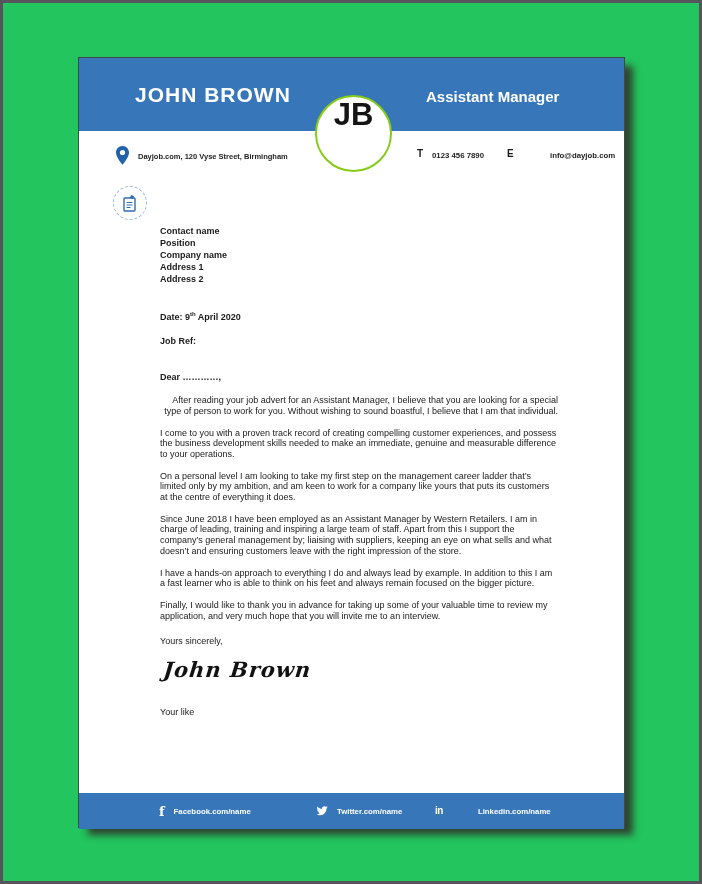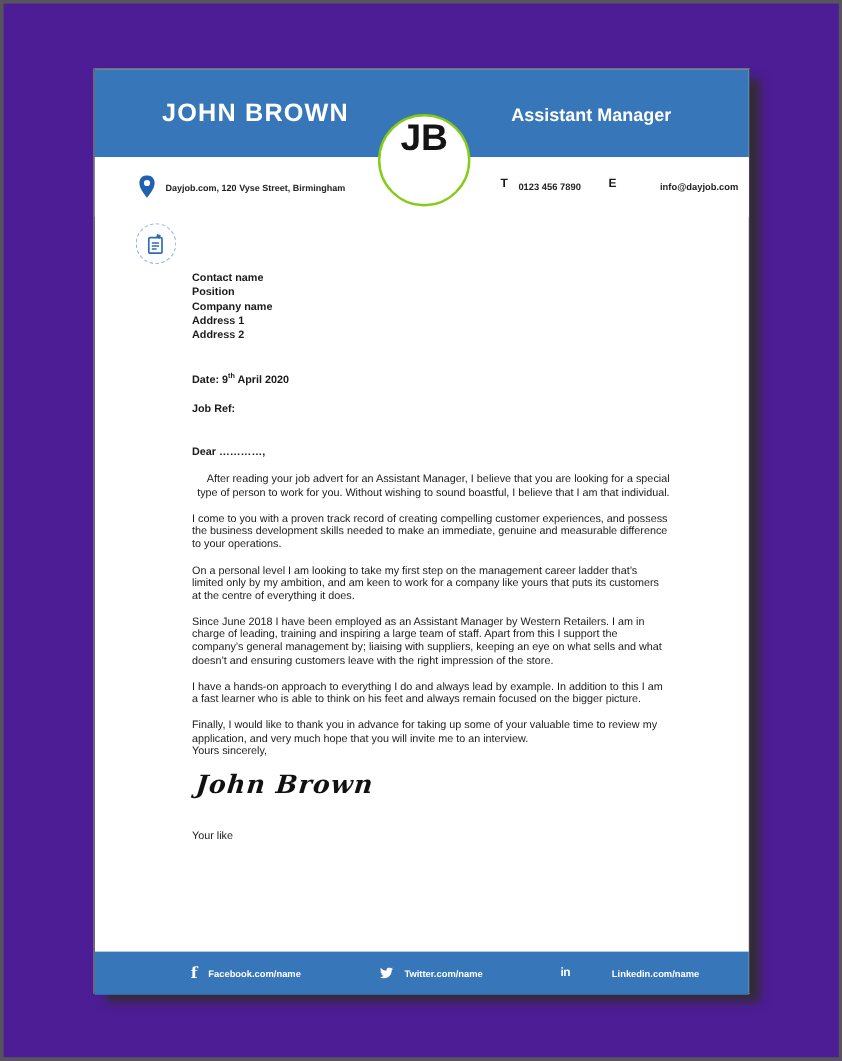--- a/index.html
+++ b/index.html
@@ -1,21 +1,21 @@
 <!DOCTYPE html>
 <html><head>
 <meta charset="utf-8">
 <style>
   * { margin:0; padding:0; box-sizing:border-box; }
   html,body { width:702px; height:884px; }
   body { font-family:"Liberation Sans", sans-serif; }
 
   .screen{
     position:relative; width:702px; height:884px;
-    background:#4c1d95;
+    background:#22c55e;
     border:3px solid #56555c;
     overflow:hidden;
   }
 
   .page{
     position:absolute; left:75px; top:54px; width:547px; height:771px;
     background:#ffffff;
     border:1px solid #45454a;
     box-shadow:9px 8px 7px -1px rgba(48,46,40,0.85);
   }
@@ -66,21 +66,21 @@
     position:absolute; left:81px; top:167px; width:398px;
     font-size:9px; line-height:10.7px; color:#1a1a1a;
   }
   .recipient div{ line-height:12px; font-weight:600; }
   .date-line{ margin-top:24px; font-weight:600; }
   .date-line sup{ font-size:6px; vertical-align:super; }
   .job-ref{ margin-top:13px; font-weight:600; }
   .salutation{ margin-top:26px; font-weight:600; }
   .para{ margin-top:11px; }
   .para.first{ margin-top:12px;text-align:right; }
-  .closing{ }
+  .closing{ margin-top:15px; }
   .signature{
     margin-top:10px; margin-left:2px;
     font-family:"DejaVu Serif", serif; font-style:italic; font-weight:bold;
     font-size:21px; line-height:26px; color:#111;
     transform:skewX(-6deg); transform-origin:left bottom;
     letter-spacing:1px; width:fit-content;
   }
   .sender-name{ margin-top:24px; }
 
   
@@ -94,21 +94,21 @@
     color:#ffffff;
   }
   .footer-link .glyph{
     font-size:13px; font-weight:bold; color:#ffffff;
     font-family:"DejaVu Serif", serif; line-height:1;
   }
   .footer-link .glyph.sans{ font-family:"Liberation Sans", sans-serif; font-size:10px; letter-spacing:-0.5px; }
   .footer-link .label{ font-size:7.8px; font-weight:bold; white-space:nowrap; }
   .fl-facebook{ left:80px; }
   .fl-twitter{ left:237px; }
-  .fl-linkedin{ left:388px;gap:35px; }
+  .fl-linkedin{ left:356px;gap:35px; }
 </style>
 </head>
 <body>
 
 <div class="screen">
   <div class="page">
 
     <div class="banner">
       <div class="candidate-name">JOHN BROWN</div>
       <div class="job-title">Assistant Manager</div>

